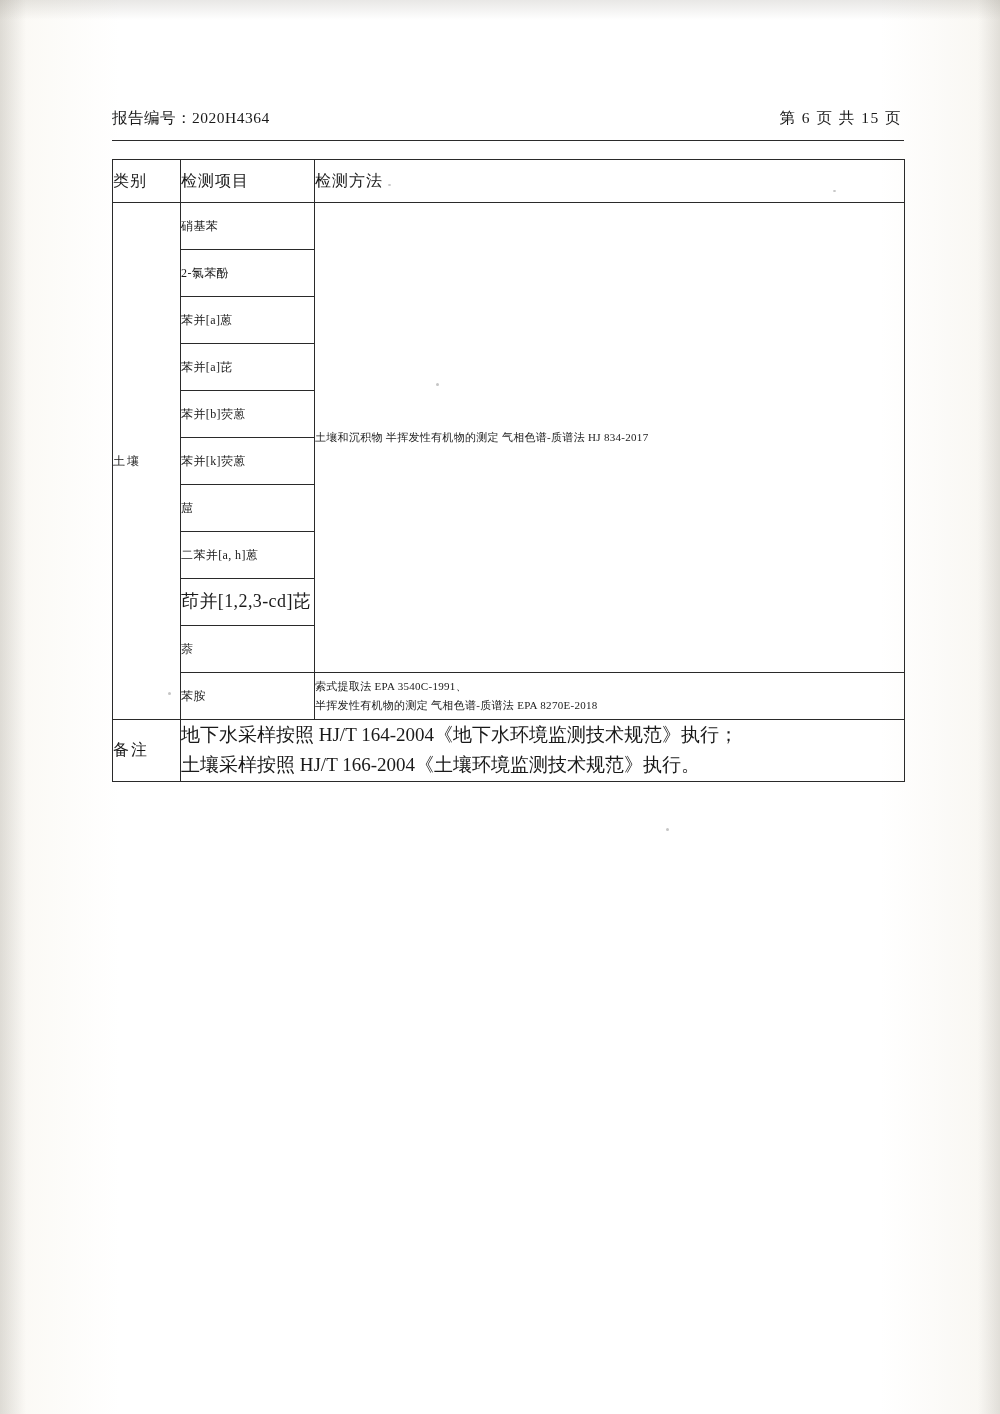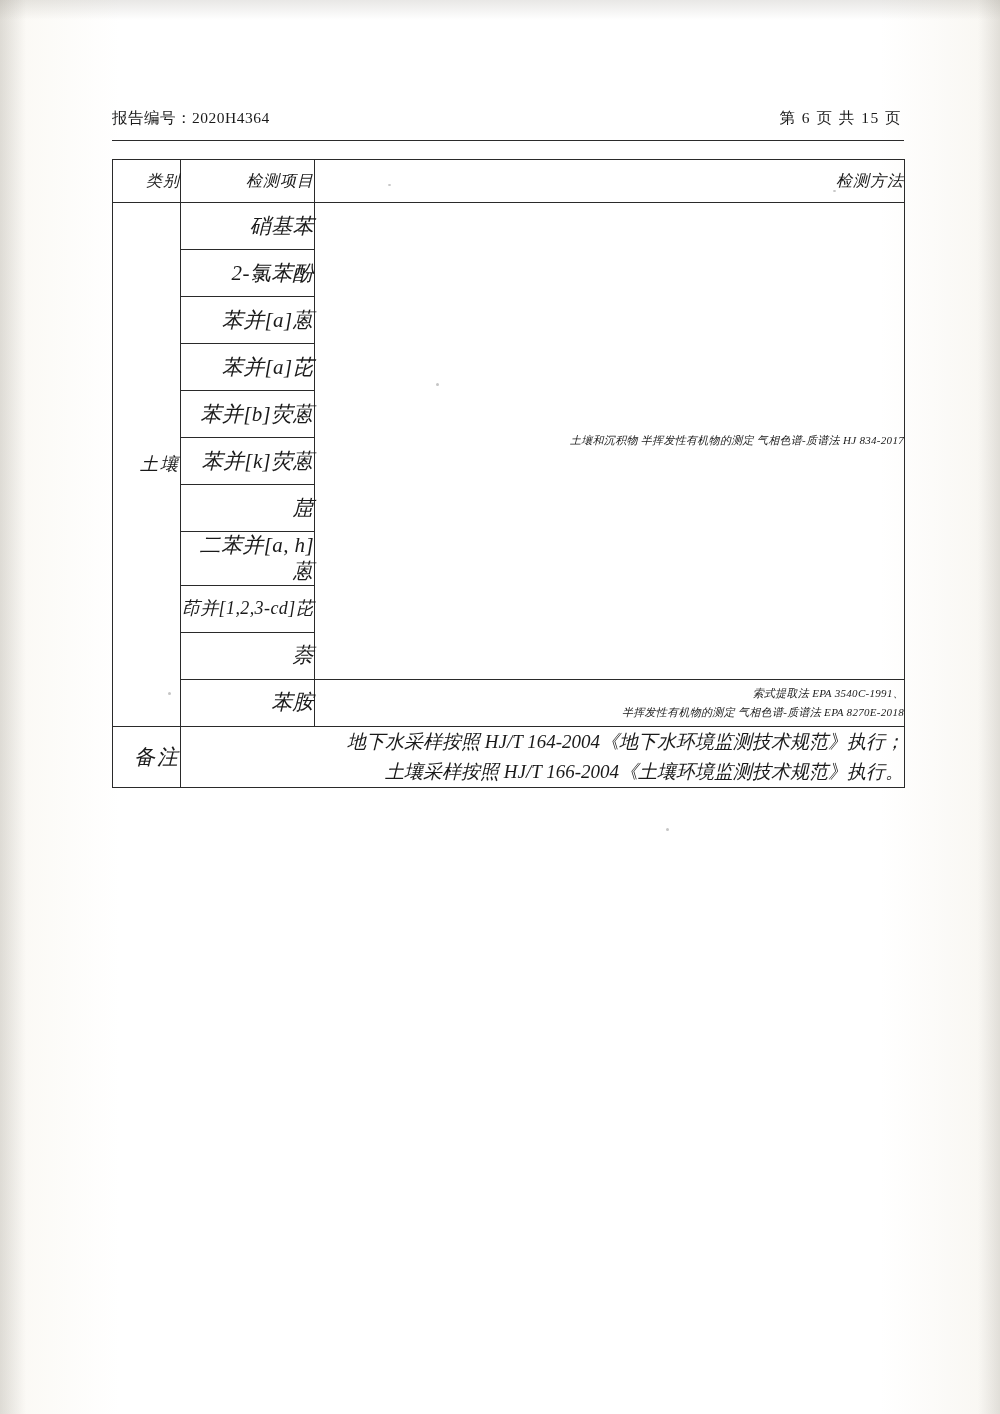--- a/index.html
+++ b/index.html
@@ -85,60 +85,59 @@
     left: 112px;
     width: 792px;
     border-collapse: collapse;
     table-layout: fixed;
   }
   table.main td, table.main th {
     border: 1px solid #2a2a2a;
     padding: 0;
     font-weight: normal;
     vertical-align: middle;
-    text-align: right;
-    font-style: italic;
+    text-align: left;
   }
   .col-category { width: 68px; }
   .col-item     { width: 134px; }
   .col-method   { width: 590px; }
 
   .th-cell {
     height: 42px;
     font-size: 16px;
     letter-spacing: 1px;
   }
   .cat-cell {
-    font-size: 18px;
+    font-size: 12px;
     letter-spacing: 2px;
   }
   .item-cell {
     height: 46px;
-    font-size: 21px;
+    font-size: 12px;
     letter-spacing: 0.4px;
     line-height: 1.25;
   }
   .item-cell.two-line {
     line-height: 1.2;
     font-size: 18px;
   }
   .method-cell {
     font-size: 11px;
     letter-spacing: 0.3px;
     line-height: 1.7;
     padding: 4px 10px;
   }
   .method-cell.single {
     vertical-align: middle;
   }
   .method-cell .line-a { display: block; }
   .method-cell .line-b { display: block; }
 
   .remark-label {
-    font-size: 21px;
+    font-size: 16px;
     letter-spacing: 2px;
     height: 54px;
   }
   .remark-body {
     text-align: left;
     font-size: 19px;
     line-height: 1.6;
     padding: 6px 8px 6px 10px;
   }
   .remark-body div { white-space: nowrap; }

